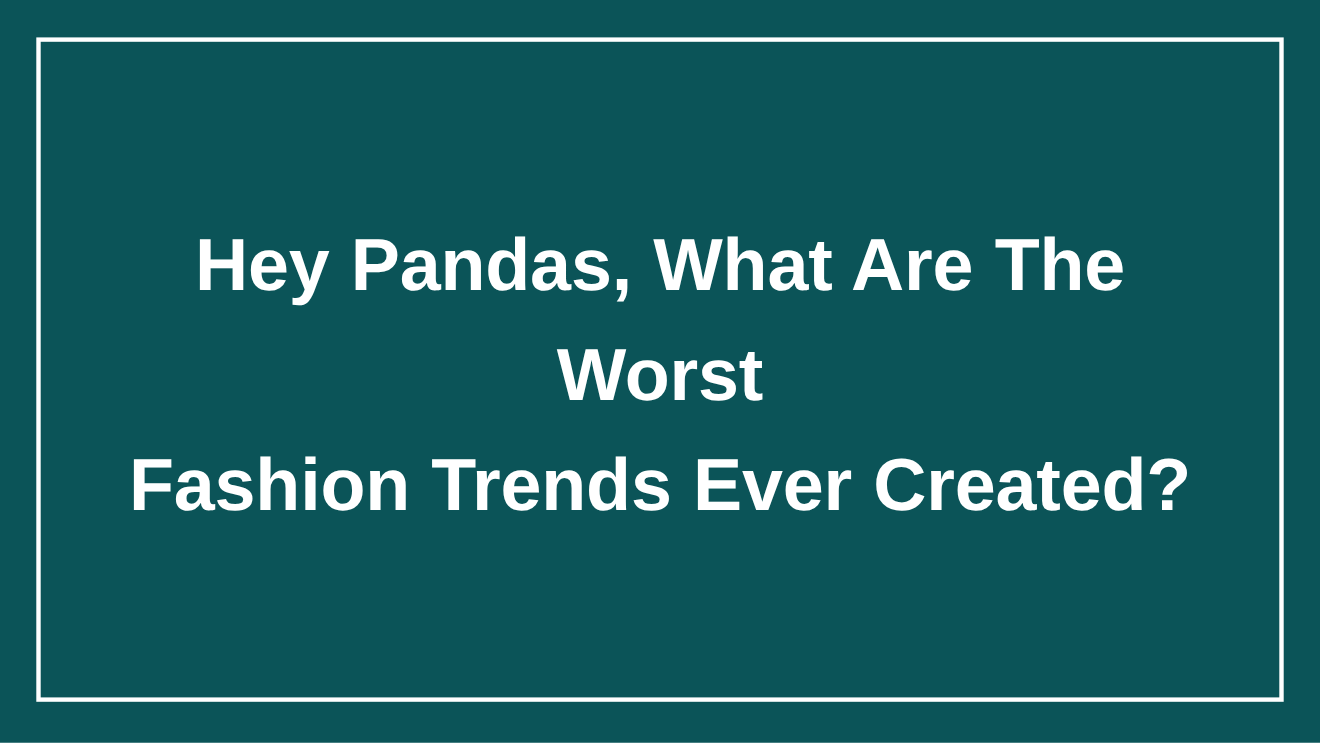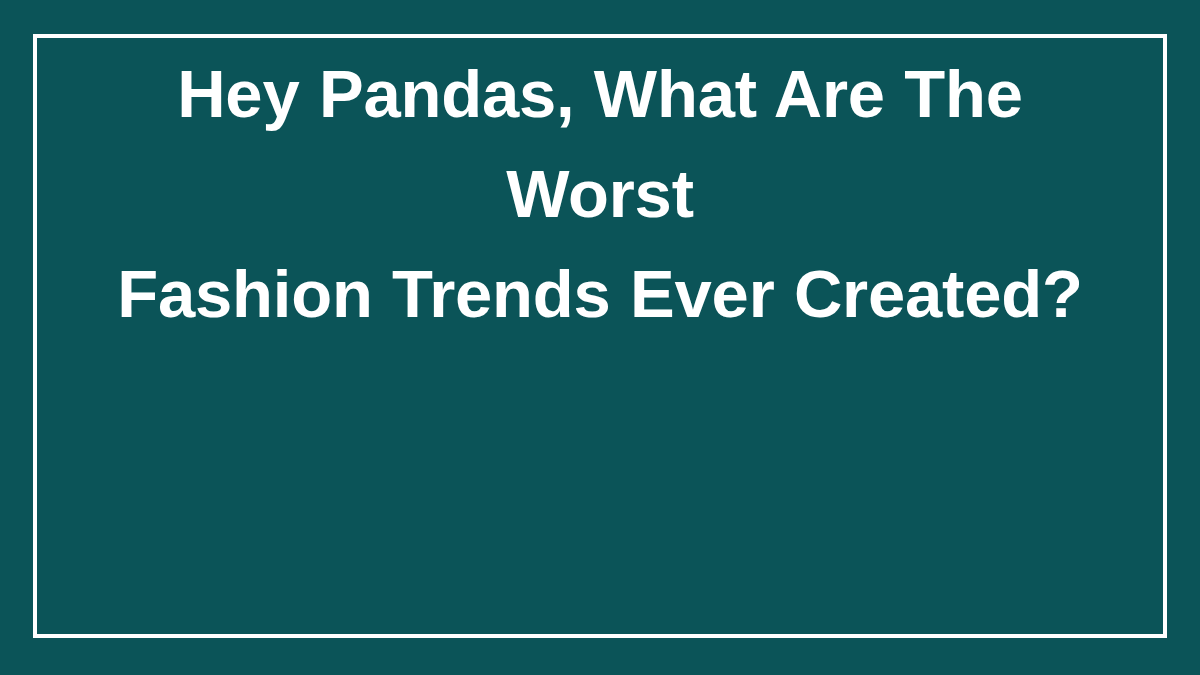--- a/index.html
+++ b/index.html
@@ -23,20 +23,21 @@
 
   .frame {
     position: absolute;
     left: 33px;
     top: 34px;
     width: 1134px;
     height: 604px;
     border: 4px solid #ffffff;
     box-sizing: border-box;
     display: flex;
+    align-items: center;
     justify-content: center;
   }
 
   .title-block {
     width: 100%;
     padding: 0 40px;
     box-sizing: border-box;
     text-align: center;
     
     transform: translateY(6px);

